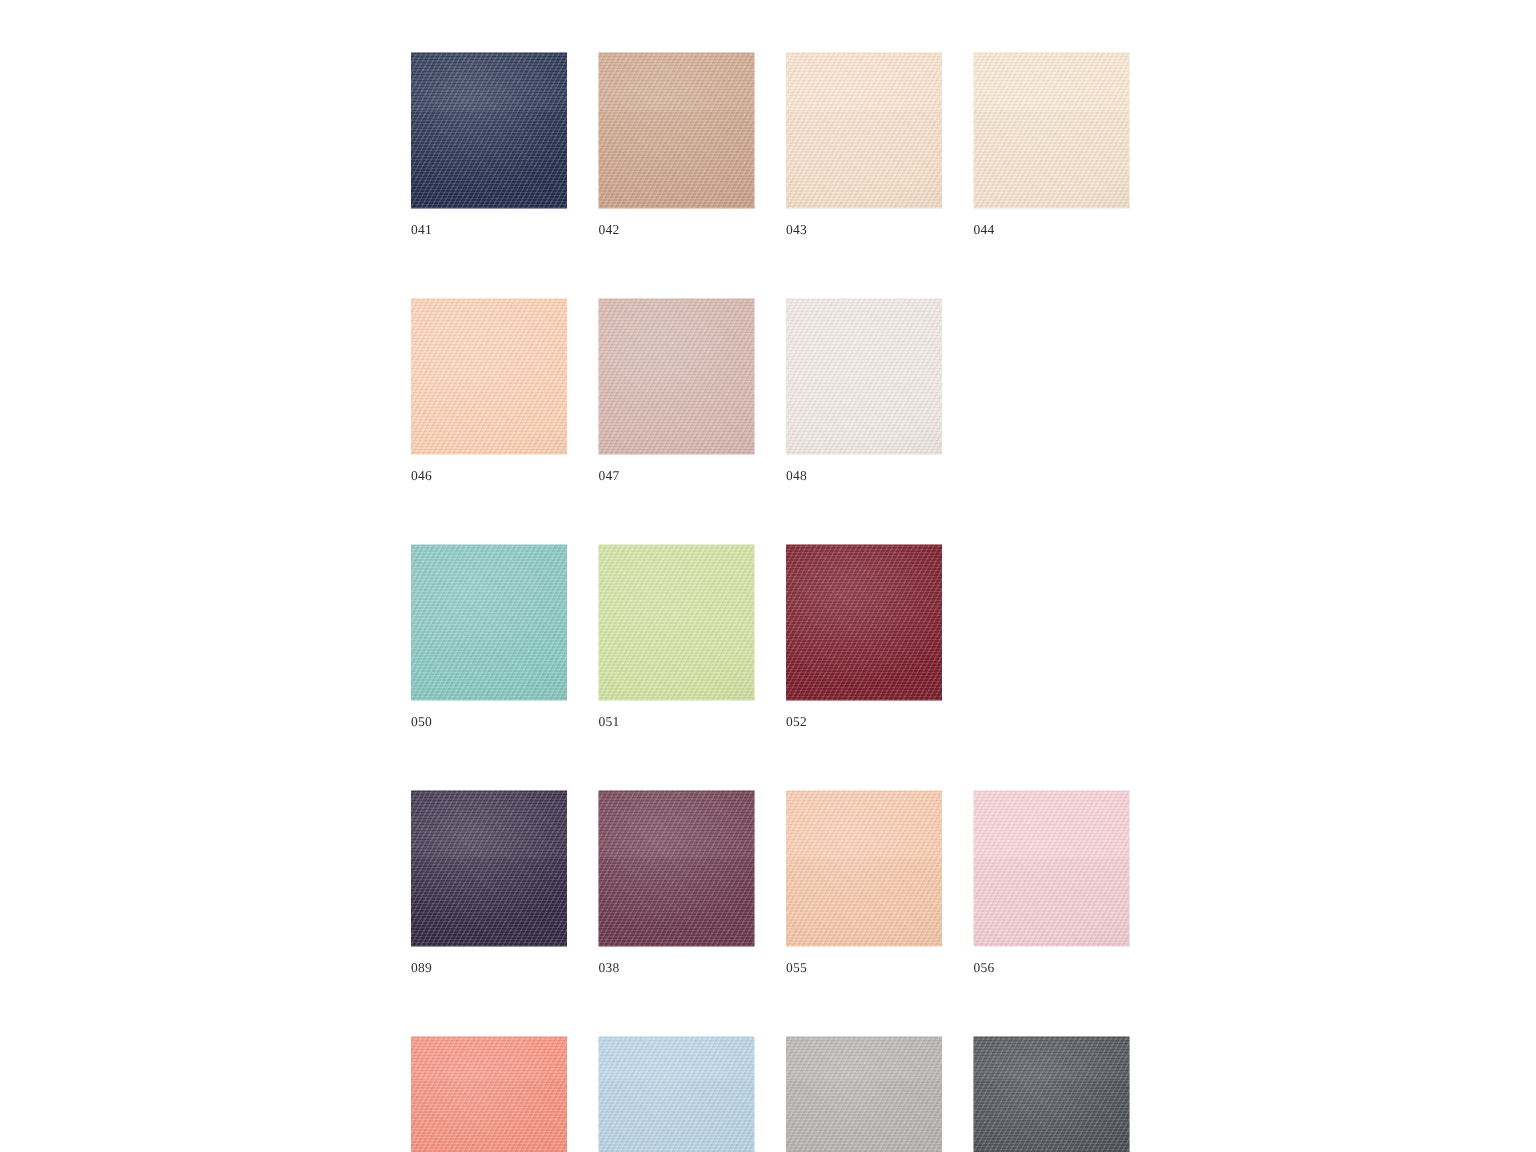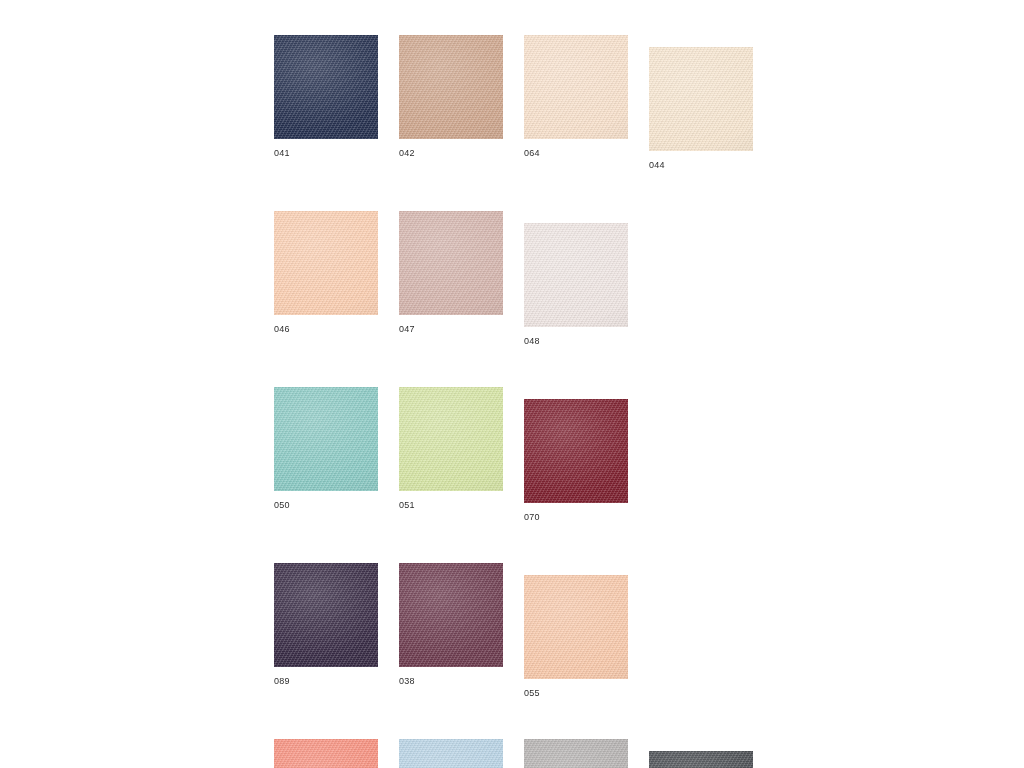--- a/index.html
+++ b/index.html
@@ -29,21 +29,21 @@
   }
   .swatch-row:last-child { margin-bottom: 0; }
 
   .swatch-cell {
     width: 104px;
     margin-right: 21px;
     display: flex;
     flex-direction: column;
     align-items: flex-start;
   }
-  .swatch-cell:last-child { margin-right: 0; margin-top: 12px; }
+  .swatch-cell:last-child { margin-right: 0; }
 
   .swatch-chip {
     width: 104px;
     height: 104px;
     position: relative;
     overflow: hidden;
   }
 
   
   .swatch-chip::before {
@@ -82,40 +82,40 @@
       );
     pointer-events: none;
   }
 
   .swatch-label {
     margin-top: 9px;
     font-size: 9px;
     line-height: 11px;
     color: #2e2e2e;
     letter-spacing: 0.2px;
-    font-family: Liberation Sans, sans-serif;
+    font-family: Liberation Serif, serif;
     white-space: nowrap;
   }
 </style>
 </head>
 <body>
 
 <div id="swatch-sheet">
     <div class="swatch-row">
       <div class="swatch-cell">
         <div class="swatch-chip" style="background-color: rgb(37, 48, 79);"></div>
         <div class="swatch-label">041</div>
       </div>
       <div class="swatch-cell">
         <div class="swatch-chip" style="background-color: rgb(207, 167, 142);"></div>
         <div class="swatch-label">042</div>
       </div>
       <div class="swatch-cell">
         <div class="swatch-chip" style="background-color: rgb(248, 225, 204);"></div>
-        <div class="swatch-label">064</div>
+        <div class="swatch-label">043</div>
       </div>
       <div class="swatch-cell">
         <div class="swatch-chip" style="background-color: rgb(247, 230, 208);"></div>
         <div class="swatch-label">044</div>
       </div>
     </div>
     <div class="swatch-row">
       <div class="swatch-cell">
         <div class="swatch-chip" style="background-color: rgb(251, 207, 178);"></div>
         <div class="swatch-label">046</div>
@@ -133,35 +133,39 @@
       <div class="swatch-cell">
         <div class="swatch-chip" style="background-color: rgb(139, 202, 196);"></div>
         <div class="swatch-label">050</div>
       </div>
       <div class="swatch-cell">
         <div class="swatch-chip" style="background-color: rgb(214, 229, 165);"></div>
         <div class="swatch-label">051</div>
       </div>
       <div class="swatch-cell">
         <div class="swatch-chip" style="background-color: rgb(125, 31, 46);"></div>
-        <div class="swatch-label">070</div>
+        <div class="swatch-label">052</div>
       </div>
     </div>
     <div class="swatch-row">
       <div class="swatch-cell">
         <div class="swatch-chip" style="background-color: rgb(55, 42, 68);"></div>
         <div class="swatch-label">089</div>
       </div>
       <div class="swatch-cell">
         <div class="swatch-chip" style="background-color: rgb(109, 59, 78);"></div>
         <div class="swatch-label">038</div>
       </div>
       <div class="swatch-cell">
         <div class="swatch-chip" style="background-color: rgb(248, 201, 171);"></div>
         <div class="swatch-label">055</div>
+      </div>
+      <div class="swatch-cell">
+        <div class="swatch-chip" style="background-color: rgb(245, 207, 212);"></div>
+        <div class="swatch-label">056</div>
       </div>
     </div>
     <div class="swatch-row">
       <div class="swatch-cell">
         <div class="swatch-chip" style="background-color: rgb(247, 144, 126);"></div>
       </div>
       <div class="swatch-cell">
         <div class="swatch-chip" style="background-color: rgb(184, 211, 229);"></div>
       </div>
       <div class="swatch-cell">

